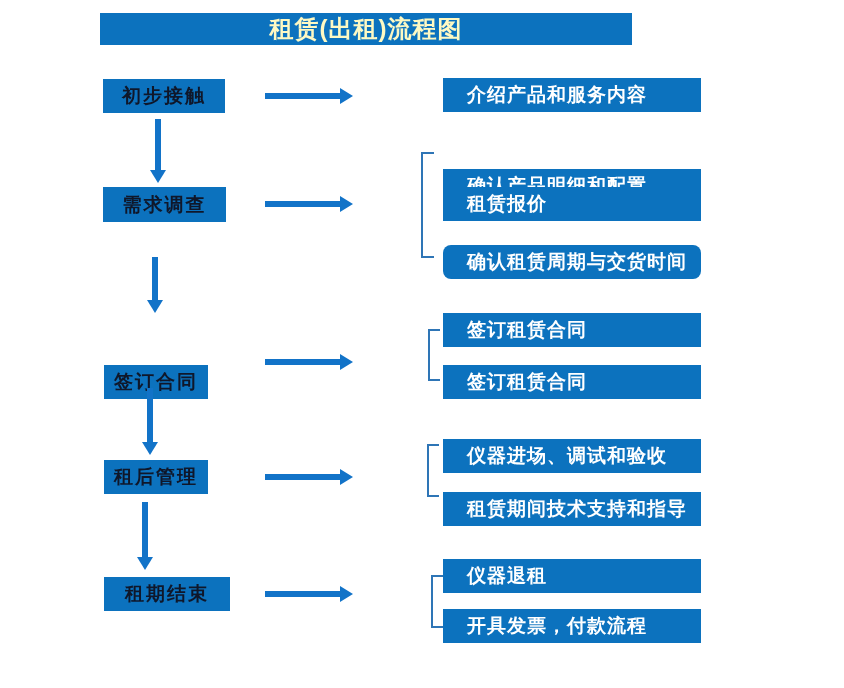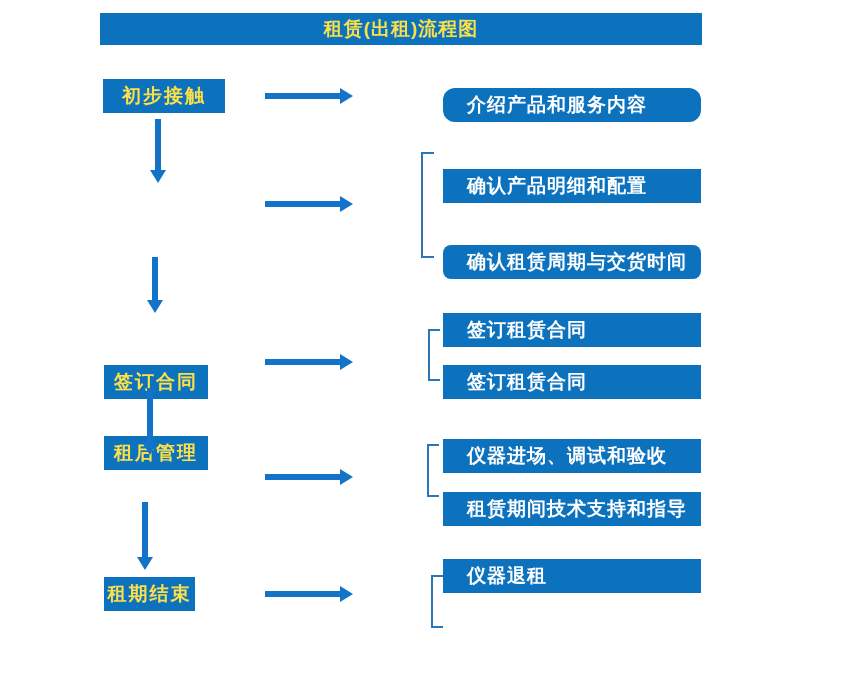--- a/index.html
+++ b/index.html
@@ -6,28 +6,28 @@
   body {
     width:844px; height:688px;
     background:#ffffff;
     font-family:"Liberation Sans", sans-serif;
     position:relative;
     overflow:hidden;
   }
   .canvas { position:absolute; left:0; top:0; width:844px; height:688px; }
 
   .title-bar {
-    position:absolute; left:100px; top:13px; width:602px; height:32px;
-    background:#0C72BE; color:#fde047;
+    position:absolute; left:100px; top:13px; width:532px; height:32px;
+    background:#0C72BE; color:#fef9c3;
     display:flex; align-items:center; justify-content:center;
-    font-size:19px; font-weight:bold; letter-spacing:1px;
+    font-size:24px; font-weight:bold; letter-spacing:1px;
   }
 
   .step-box {
-    position:absolute; background:#0C72BE; color:#fde047;
+    position:absolute; background:#0C72BE; color:#0f172a;
     display:flex; align-items:center; justify-content:center;
     font-size:19px; font-weight:bold; letter-spacing:2px;
     box-sizing:border-box;
   }
 
   .detail-box {
     position:absolute; left:443px; width:258px; height:34px;
     background:#0C72BE; color:#ffffff;
     display:flex; align-items:center;
     padding-left:24px; box-sizing:border-box;
@@ -60,23 +60,24 @@
   }
 </style>
 </head>
 <body>
 
 <div class="canvas">
 
   <div class="title-bar">租赁(出租)流程图</div>
 
   <div class="step-box" style="left:103px; top:79px;  width:122px; height:34px;">初步接触</div>
+  <div class="step-box" style="left:103px; top:187px; width:123px; height:35px;">需求调查</div>
   <div class="step-box" style="left:104px; top:345px; width:104px; height:34px;margin-top:20px;">签订合同</div>
-  <div class="step-box" style="left:104px; top:436px; width:104px; height:34px;">租后管理</div>
-  <div class="step-box" style="left:104px; top:577px; width:91px; height:34px;">租期结束</div>
+  <div class="step-box" style="left:104px; top:460px; width:104px; height:34px;">租后管理</div>
+  <div class="step-box" style="left:104px; top:577px; width:126px; height:34px;">租期结束</div>
 
   <div class="arrow-v" style="left:150px; top:119px;">
     <div class="line" style="height:51px;"></div>
     <div class="head"></div>
   </div>
   <div class="arrow-v" style="left:147px; top:257px;">
     <div class="line" style="height:43px;"></div>
     <div class="head"></div>
   </div>
   <div class="arrow-v" style="left:142px; top:388px;">
@@ -107,26 +108,28 @@
   <div class="arrow-h" style="left:265px; top:586px;">
     <div class="line"></div>
     <div class="head"></div>
   </div>
 
   <div class="bracket" style="left:421px; top:152px; width:13px; height:106px;"></div>
   <div class="bracket" style="left:428px; top:329px; width:12px; height:52px;"></div>
   <div class="bracket" style="left:427px; top:444px; width:12px; height:53px;"></div>
   <div class="bracket" style="left:431px; top:575px; width:12px; height:53px;"></div>
 
-  <div class="detail-box" style="top:88px;border-radius:12px;">介绍产品和服务内容</div>
+  <div class="detail-box" style="top:78px;">介绍产品和服务内容</div>
 
   <div class="detail-box" style="top:136px;margin-top:33px;">确认产品明细和配置</div>
+  <div class="detail-box" style="top:187px;">租赁报价</div>
   <div class="detail-box" style="top:245px;border-radius:8px;">确认租赁周期与交货时间</div>
 
   <div class="detail-box" style="top:313px;">签订租赁合同</div>
   <div class="detail-box" style="top:365px;">签订租赁合同</div>
 
   <div class="detail-box" style="top:439px;">仪器进场、调试和验收</div>
   <div class="detail-box" style="top:492px;">租赁期间技术支持和指导</div>
 
   <div class="detail-box" style="top:559px;">仪器退租</div>
+  <div class="detail-box" style="top:609px;">开具发票，付款流程</div>
 
 </div>
 
 </body></html>

